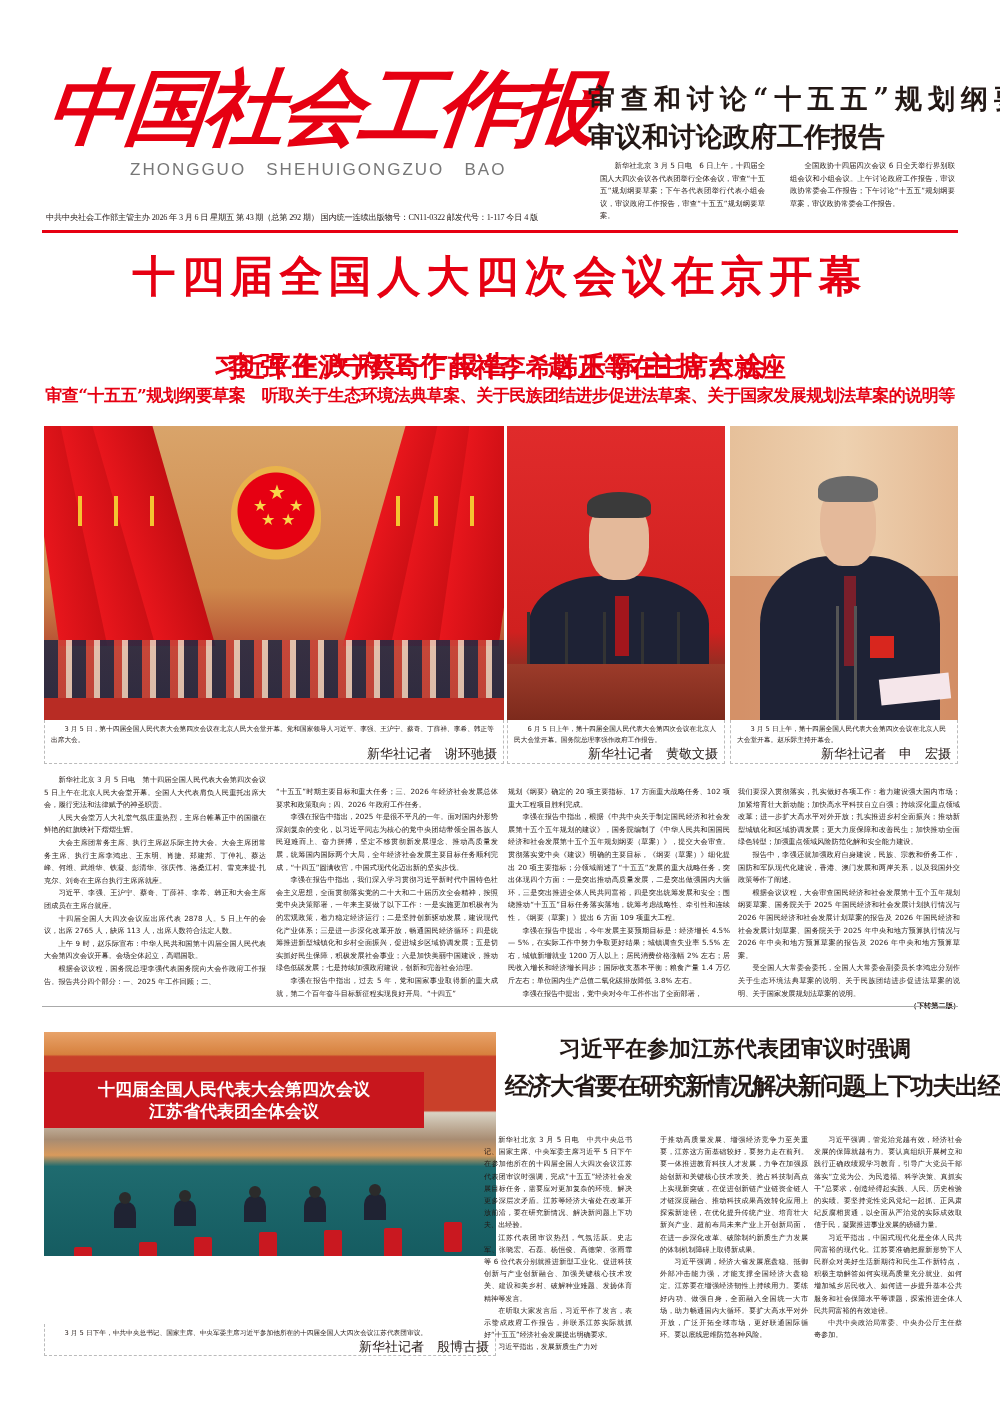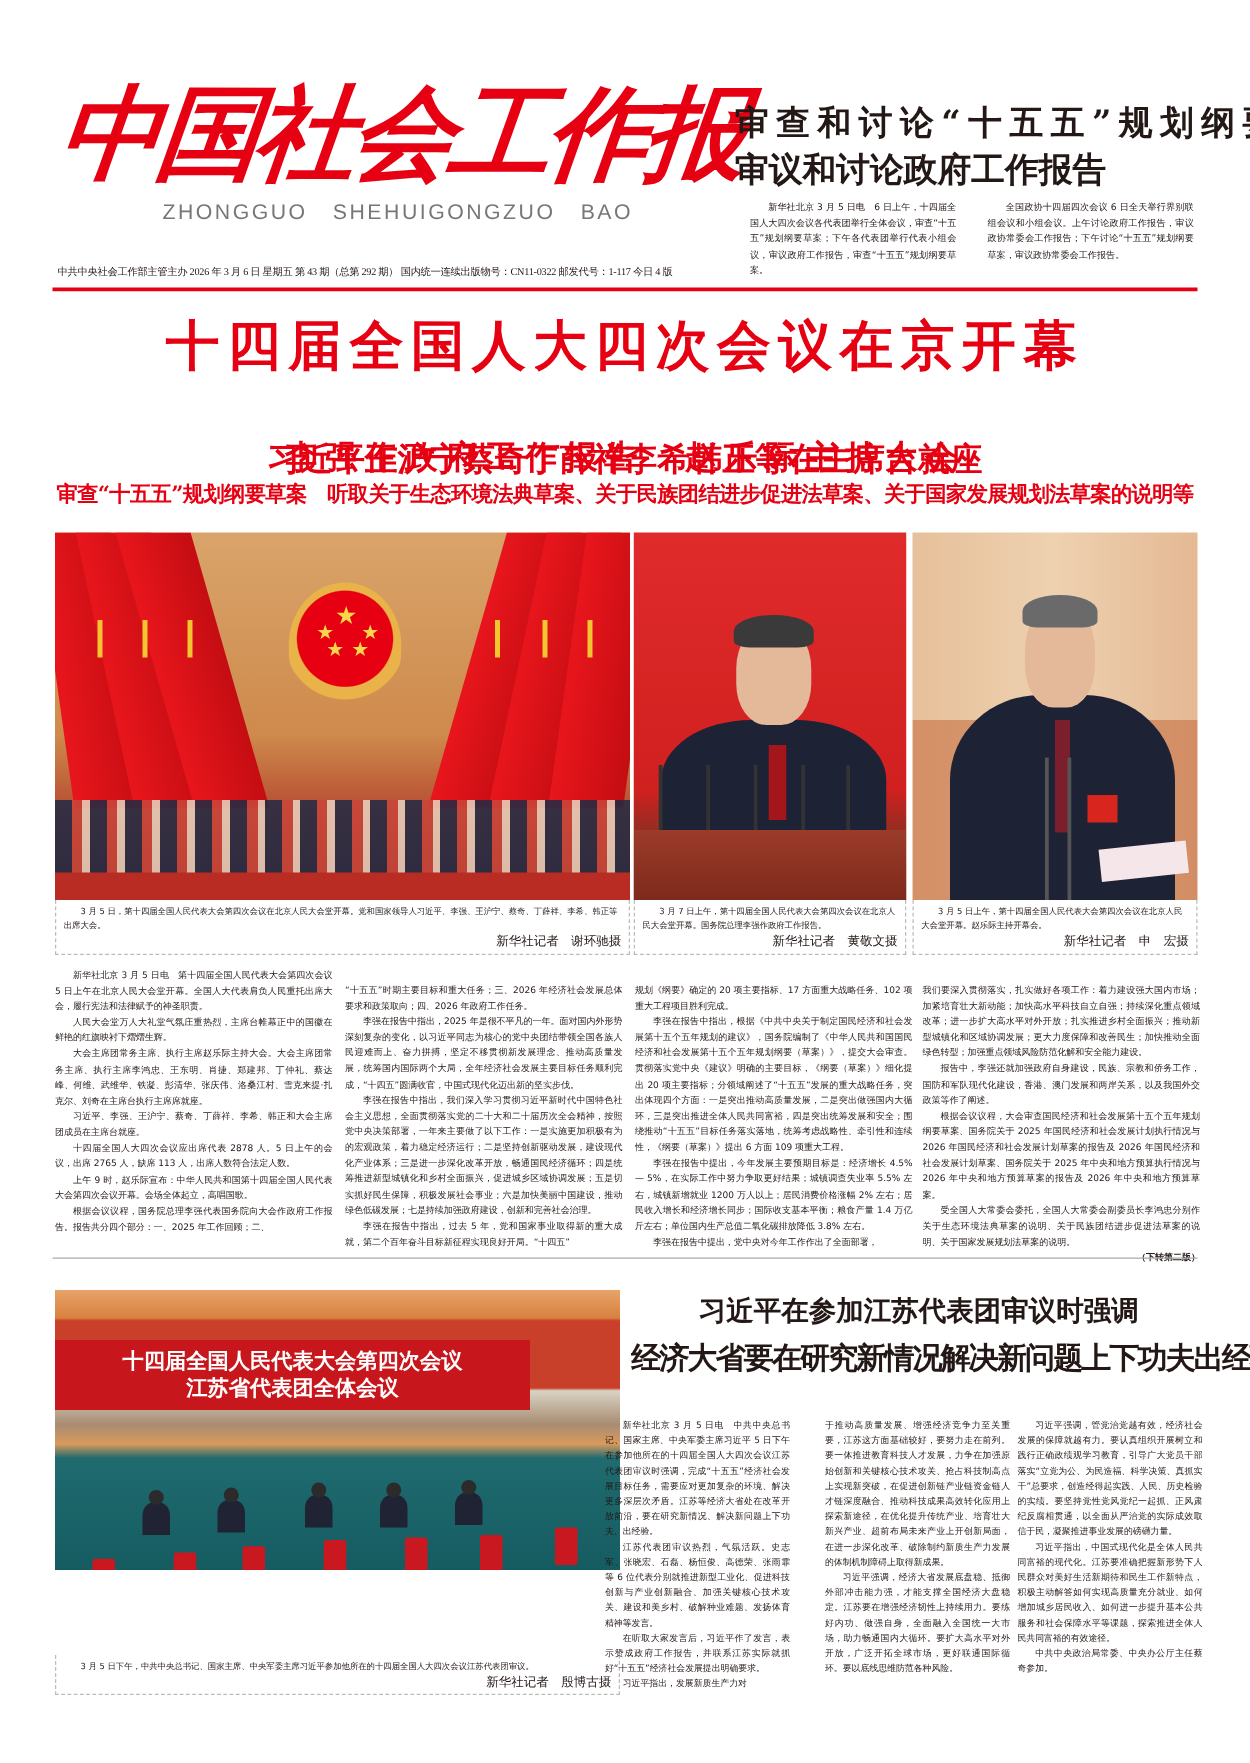--- a/index.html
+++ b/index.html
@@ -28,21 +28,21 @@
   .stage { position: absolute; left: 0; bottom: 0; width: 100%; height: 22px; background: #b82c24; }
   .p2 { left: 507px; top: 426px; width: 218px; height: 294px; background: linear-gradient(180deg, #e02b2b 0%, #d0201f 70%, #9a2c22 80%, #8a2a1d 100%); }
   .p3 { left: 730px; top: 426px; width: 228px; height: 294px; background: linear-gradient(90deg, #e6c09a 0%, #eed1b0 50%, #e4b993 100%); }
   .head { position: absolute; border-radius: 45% 45% 40% 40%; background: #e4b99a; }
   .hair { position: absolute; border-radius: 50% 50% 20% 20%; background: #3a3a3a; }
   .suit { position: absolute; background: #1e2235; border-radius: 40% 40% 0 0; }
   .tie { position: absolute; background: #a3161c; }
   .mic { position: absolute; width: 3px; background: #333; }
   .podium { position: absolute; background: linear-gradient(180deg, #9c3b2a, #7d2a1c); }
   .caption { position: absolute; font-family: "DejaVu Sans", sans-serif; font-size: 6.7px; line-height: 11px; color: #231815; border: 1px dashed #bbb; border-top: none; padding: 4px 6px 3px 6px; text-indent: 2em; }
-  .credit { display: block; text-align: right; text-indent: 0; font-size: 10px; margin-top: 2px; }
+  .credit { display: block; text-align: right; text-indent: 0; font-size: 13px; margin-top: 2px; }
   
   .col { position: absolute; top: 774px; width: 222px; font-family: "DejaVu Sans", sans-serif; font-size: 7.2px; line-height: 12.6px; color: #231815; text-align: justify; }
   .col p { text-indent: 2em; }
   .col p.noind { text-indent: 0; margin-top: 12px; }
   .cont { text-align: right; font-weight: bold; }
   .hr-grey { left: 42px; top: 1006px; width: 916px; height: 1px; background: #aaa; }
   
   .p4 { left: 44px; top: 1032px; width: 452px; height: 224px; background: linear-gradient(180deg, #e8a36a 0%, #d7813e 10%, #c9402a 11%, #c9402a 35%, #d9d3c4 36%, #a88c72 48%, #d99a5c 55%, #1f6b6f 60%, #155c61 100%); }
   .banner { position: absolute; left: 0; top: 40px; width: 380px; height: 56px; background: #c8161d; color: #fff; text-align: center; font-family: "DejaVu Sans", sans-serif; font-weight: bold; font-size: 17px; line-height: 22px; padding-top: 6px; }
   .chair { position: absolute; width: 18px; height: 30px; background: #c91820; border-radius: 2px; }
@@ -109,21 +109,21 @@
   <div class="head" style="left:82px;top:72px;width:60px;height:82px;"></div>
   <div class="hair" style="left:80px;top:66px;width:64px;height:26px;"></div>
   <div class="mic" style="left:20px;top:186px;height:56px;"></div>
   <div class="mic" style="left:58px;top:186px;height:56px;"></div>
   <div class="mic" style="left:96px;top:186px;height:56px;"></div>
   <div class="mic" style="left:134px;top:186px;height:56px;"></div>
   <div class="mic" style="left:170px;top:186px;height:56px;"></div>
   <div class="podium" style="left:0;top:238px;width:218px;height:56px;"></div>
 </div>
 <div class="caption" style="left:507px;top:720px;width:218px;height:44px;">
-  <span>3 月 7 日上午，第十四届全国人民代表大会第四次会议在北京人民大会堂开幕。国务院总理李强作政府工作报告。</span>
+  <span>6 月 5 日上午，第十四届全国人民代表大会第四次会议在北京人民大会堂开幕。国务院总理李强作政府工作报告。</span>
   <span class="credit">新华社记者　黄敬文摄</span>
 </div>
 
 <div class="photo p3">
   <div style="position:absolute;left:0;top:150px;width:228px;height:144px;background:#c56a3e;opacity:0.55;"></div>
   <div class="suit" style="left:30px;top:130px;width:180px;height:170px;"></div>
   <div class="tie" style="left:114px;top:150px;width:12px;height:90px;background:#7a1f2b;"></div>
   <div class="head" style="left:90px;top:56px;width:56px;height:84px;"></div>
   <div class="hair" style="left:88px;top:50px;width:60px;height:26px;background:#6a6a6a;"></div>
   <div class="mic" style="left:106px;top:180px;height:114px;background:#555;"></div>

